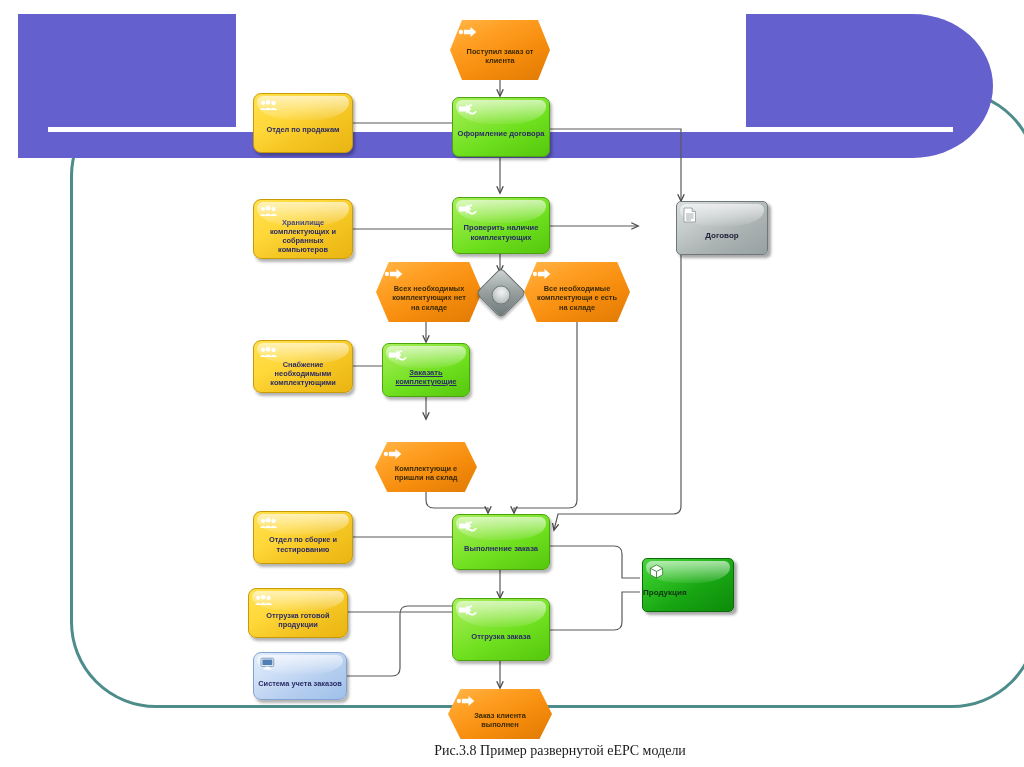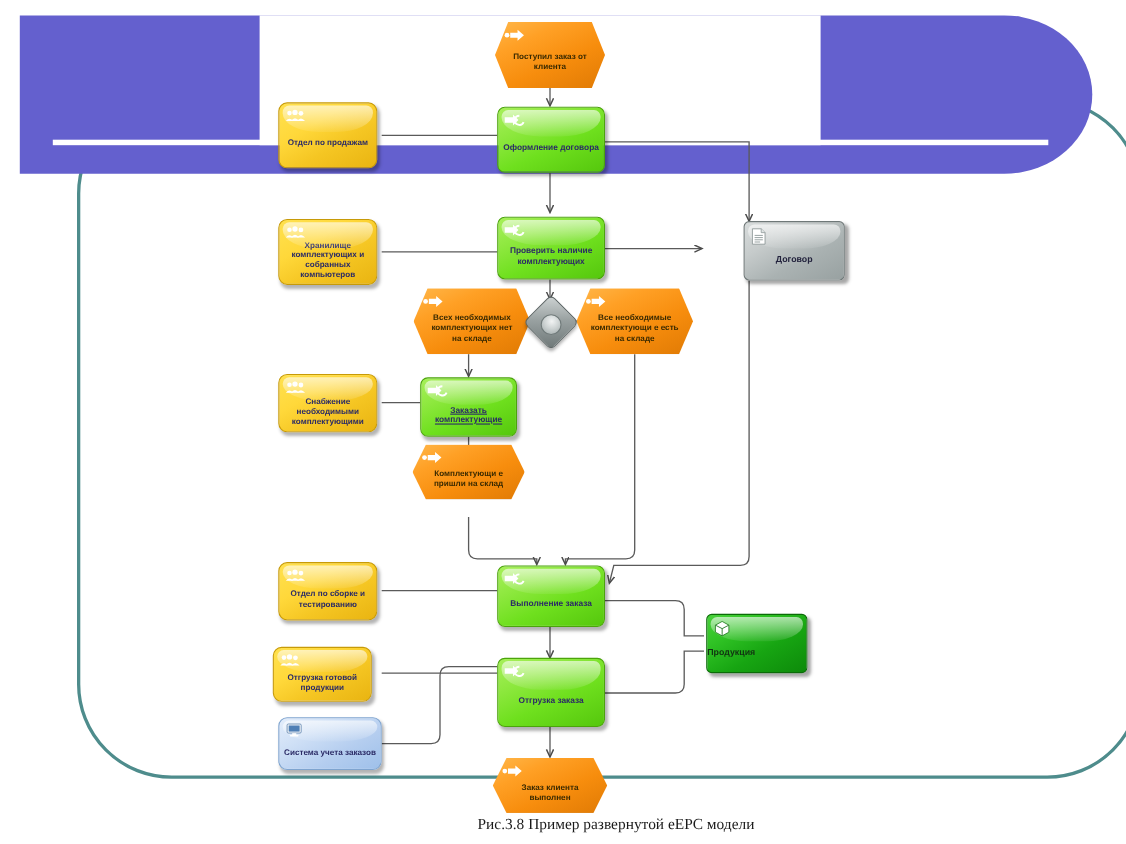--- a/index.html
+++ b/index.html
@@ -32,21 +32,21 @@
   }
   .deco-white-gap2{
     position:absolute;left:0px;top:127px;width:905px;height:5px;background:#fff;
   }
   #wires{position:absolute;left:0;top:0;width:1024px;height:767px;}
 
   .node{position:absolute;box-sizing:border-box;}
 
   
   .org{
-    width:90px;
+    width:100px;
     border-radius:8px;
     background:linear-gradient(150deg,#ffe14f 0%,#ffd83a 34%,#f5c623 62%,#e9b411 100%);
     border:1px solid #c79a08;
     box-shadow:2px 3px 3px rgba(0,0,0,.30);
     color:#2b2b66;
     font-size:7.4px;font-weight:bold;line-height:1.22;text-align:center;
     padding:20px 4px 6px 4px;
     display:flex;align-items:center;justify-content:center;
   }
   .org .lbl{width:100%;}
@@ -314,21 +314,21 @@
 
   <div class="node fn" style="left:334px;top:343px;width:88px;height:54px;text-decoration:underline;">
     <div class="gloss"></div>
     <svg class="ico" viewBox="0 0 24 14">
       <path d="M1,4 L10,4 L10,1 L16,7 L10,13 L10,10 L1,10 Z" fill="#fff"></path>
       <path d="M17,2.4 A5,5 0 1 0 21.6,9.4" fill="none" stroke="#fff" stroke-width="2.1"></path>
     </svg>
     <span class="lbl">Заказать комплектующие</span>
   </div>
 
-  <div class="node ev" style="left:327px;top:404px;width:102px;height:50px;">
+  <div class="node ev" style="left:327px;top:442px;width:102px;height:50px;">
     <svg class="ico ico-ev" viewBox="0 0 24 14">
       <circle cx="3.5" cy="7" r="2.6" fill="#fff"></circle>
       <path d="M7,4.2 L15,4.2 L15,1 L22,7 L15,13 L15,9.8 L7,9.8 Z" fill="#fff"></path>
     </svg>
     <span class="lbl">Комплектующи е пришли на склад</span>
   </div>
 
   <div class="node fn" style="left:404px;top:514px;width:98px;height:56px;">
     <div class="gloss"></div>
     <svg class="ico" viewBox="0 0 24 14">

